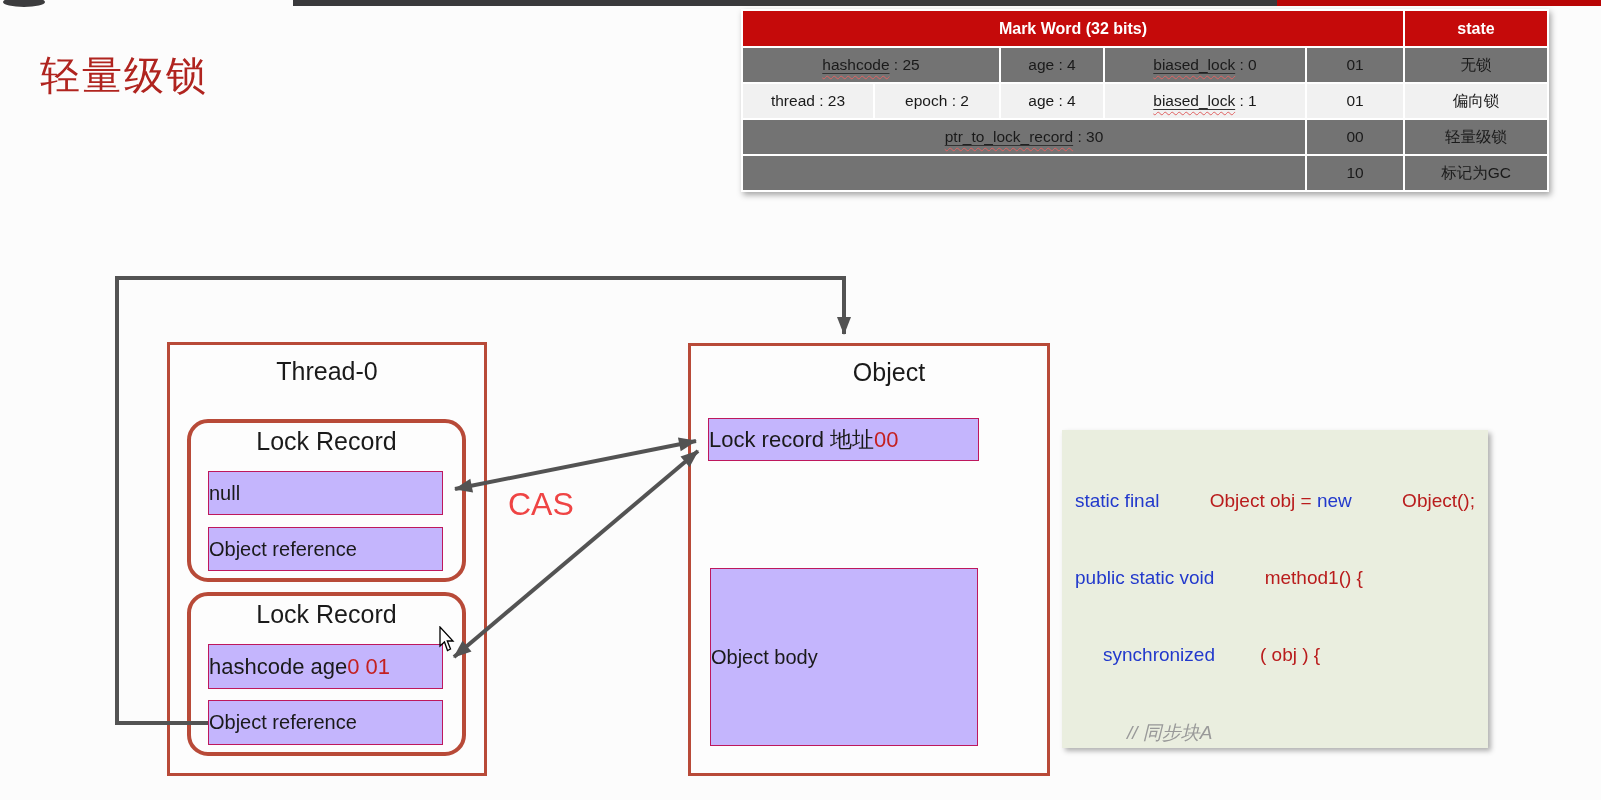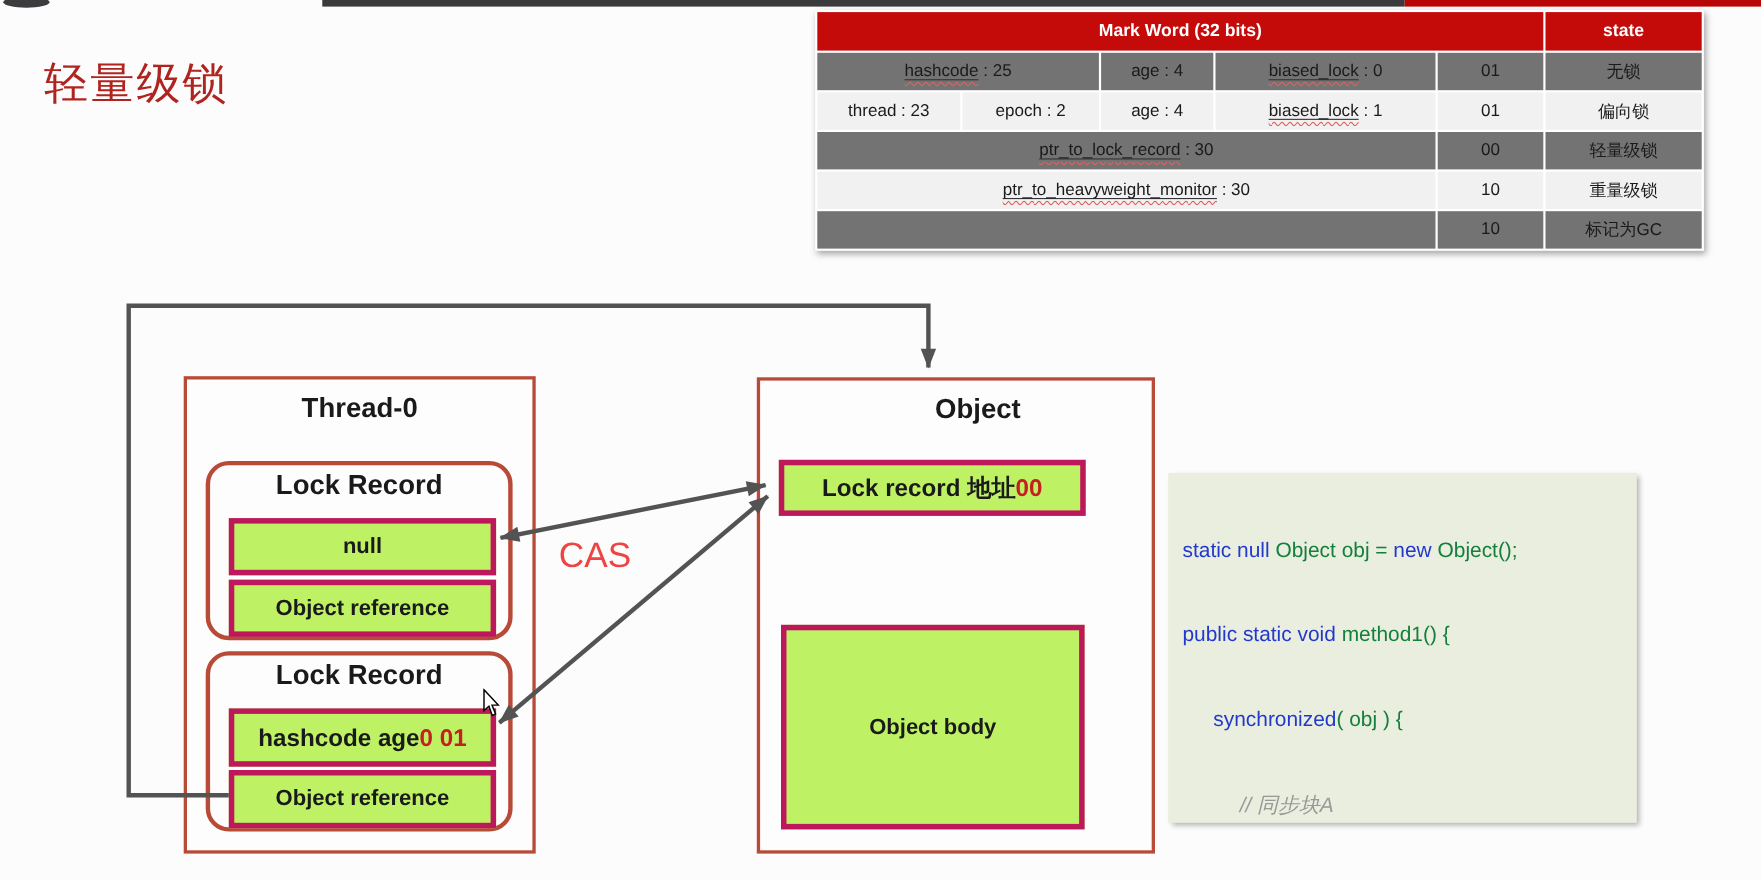--- a/index.html
+++ b/index.html
@@ -18,46 +18,46 @@
   .mw-table{position:absolute;left:741px;top:9px;border-collapse:separate;border-spacing:2px;
             background:#ffffff;box-shadow:2px 3px 6px rgba(0,0,0,.35);table-layout:fixed;}
   .mw-table th{background:#c50a0a;color:#ffffff;font-size:16px;font-weight:bold;height:33px;text-align:center;margin-top:36px;}
   .mw-table td{font-size:15.5px;height:34px;text-align:center;padding:0 4px;white-space:nowrap;}
   .r-dark td{background:#737373;}
   .r-light td{background:#f1f1f1;}
   .tok{text-decoration:underline;text-decoration-color:#333;text-decoration-thickness:1px;text-underline-offset:3px;}
   .wavy{text-decoration:underline wavy #e06060;text-decoration-thickness:1px;text-underline-offset:5px;}
 
   
-  .dbox{position:absolute;border:3px solid #b84a38;background:#fdfdfd;font-weight:bold;}
+  .dbox{position:absolute;border:3px solid #b84a38;background:#fdfdfd;}
   .dbox .box-title{text-align:center;font-size:25px;margin-top:12px;}
   .lr{position:absolute;border:4px solid #b84a38;border-radius:21px;background:#fdfdfd;}
   .lr .lr-title{text-align:center;font-size:25px;margin-top:4px;}
-  .slot{position:absolute;border:5px solid #be185d;background:#bef264;display:flex;align-items:center;justify-content:center;
+  .slot{position:absolute;border:1px solid #be185d;background:#c4b5fd;display:flex;align-items:center;justify-content:flex-start;
         font-size:20px;white-space:nowrap;overflow:visible;}
   .slot .big{font-size:22px;}
   .red-bits{color:#c42020;}
   .cas-label{position:absolute;left:508px;top:486px;font-size:32px;color:#ef4444;}
 
   
   .overlay{position:absolute;left:0;top:0;pointer-events:none;}
 
   
   .cursor{position:absolute;left:438px;top:626px;}
 
   
   .code-block{position:absolute;left:1062px;top:430px;width:426px;height:318px;background:#eaeedf;
               box-shadow:3px 3px 5px rgba(0,0,0,.3);padding:6px 8px 0 13px;box-sizing:border-box;
               font-size:19px;line-height:25.8px;white-space:pre;}
   .cl{height:25.8px;}
   .ind1{padding-left:28px;}
   .ind2{padding-left:52px;}
   .kw{color:#2239cc;}
   .com{color:#999999;font-style:italic;}
-  .pl{color:#15803d;}
+  .pl{color:#b91c1c;padding-left:45px;}
 </style>
 </head>
 <body>
 
 <div id="canvas">
 
   <div class="logo-blob"></div>
   <div class="bar-dark"></div>
   <div class="bar-red"></div>
 
@@ -91,25 +91,20 @@
         <td>epoch : 2</td>
         <td>age : 4</td>
         <td><span class="tok"><span class="wavy">biased_lock</span></span><span> : 1</span></td>
         <td>01</td>
         <td>偏向锁</td>
       </tr>
       <tr class="r-dark">
         <td colspan="4"><span class="tok"><span class="wavy">ptr_to_lock_record</span></span><span> : 30</span></td>
         <td>00</td>
         <td>轻量级锁</td>
-      </tr>
-      <tr class="r-light">
-        <td colspan="4"><span class="tok"><span class="wavy">ptr_to_heavyweight_monitor</span></span><span> : 30</span></td>
-        <td>10</td>
-        <td>重量级锁</td>
       </tr>
       <tr class="r-dark">
         <td colspan="4"></td>
         <td>10</td>
         <td>标记为GC</td>
       </tr>
     </tbody>
   </table>
 
   <div class="dbox" style="left:167px;top:342px;width:314px;height:428px;">
@@ -159,21 +154,21 @@
     <polyline points="208,723 117,723 117,278 844,278 844,334" fill="none" stroke="#535353" stroke-width="4" marker-end="url(#ah)"></polyline>
     <line x1="455" y1="489" x2="696" y2="441" stroke="#535353" stroke-width="4" marker-start="url(#ah)" marker-end="url(#ah)"></line>
     <line x1="454" y1="657" x2="698" y2="451" stroke="#535353" stroke-width="4" marker-start="url(#ah)" marker-end="url(#ah)"></line>
   </svg>
 
   <svg class="cursor" width="22" height="28" viewBox="0 0 22 28">
     <polygon points="2,1 2,20 6.5,16 9.5,24.5 12.5,23 9.3,15 15,15" fill="#ffffff" stroke="#000000" stroke-width="1.3"></polygon>
   </svg>
 
   <div class="code-block">
-    <div class="cl"><span class="kw">static null</span><span class="pl"> Object obj = </span><span class="kw">new</span><span class="pl"> Object();</span></div>
+    <div class="cl"><span class="kw">static final</span><span class="pl"> Object obj = </span><span class="kw">new</span><span class="pl"> Object();</span></div>
     <div class="cl"><span class="kw">public static void</span><span class="pl"> method1() {</span></div>
     <div class="cl ind1"><span class="kw">synchronized</span><span class="pl">( obj ) {</span></div>
     <div class="cl ind2"><span class="com">// 同步块A</span></div>
     <div class="cl ind2"><span class="pl">method2();</span></div>
     
     
     
     
     
     

